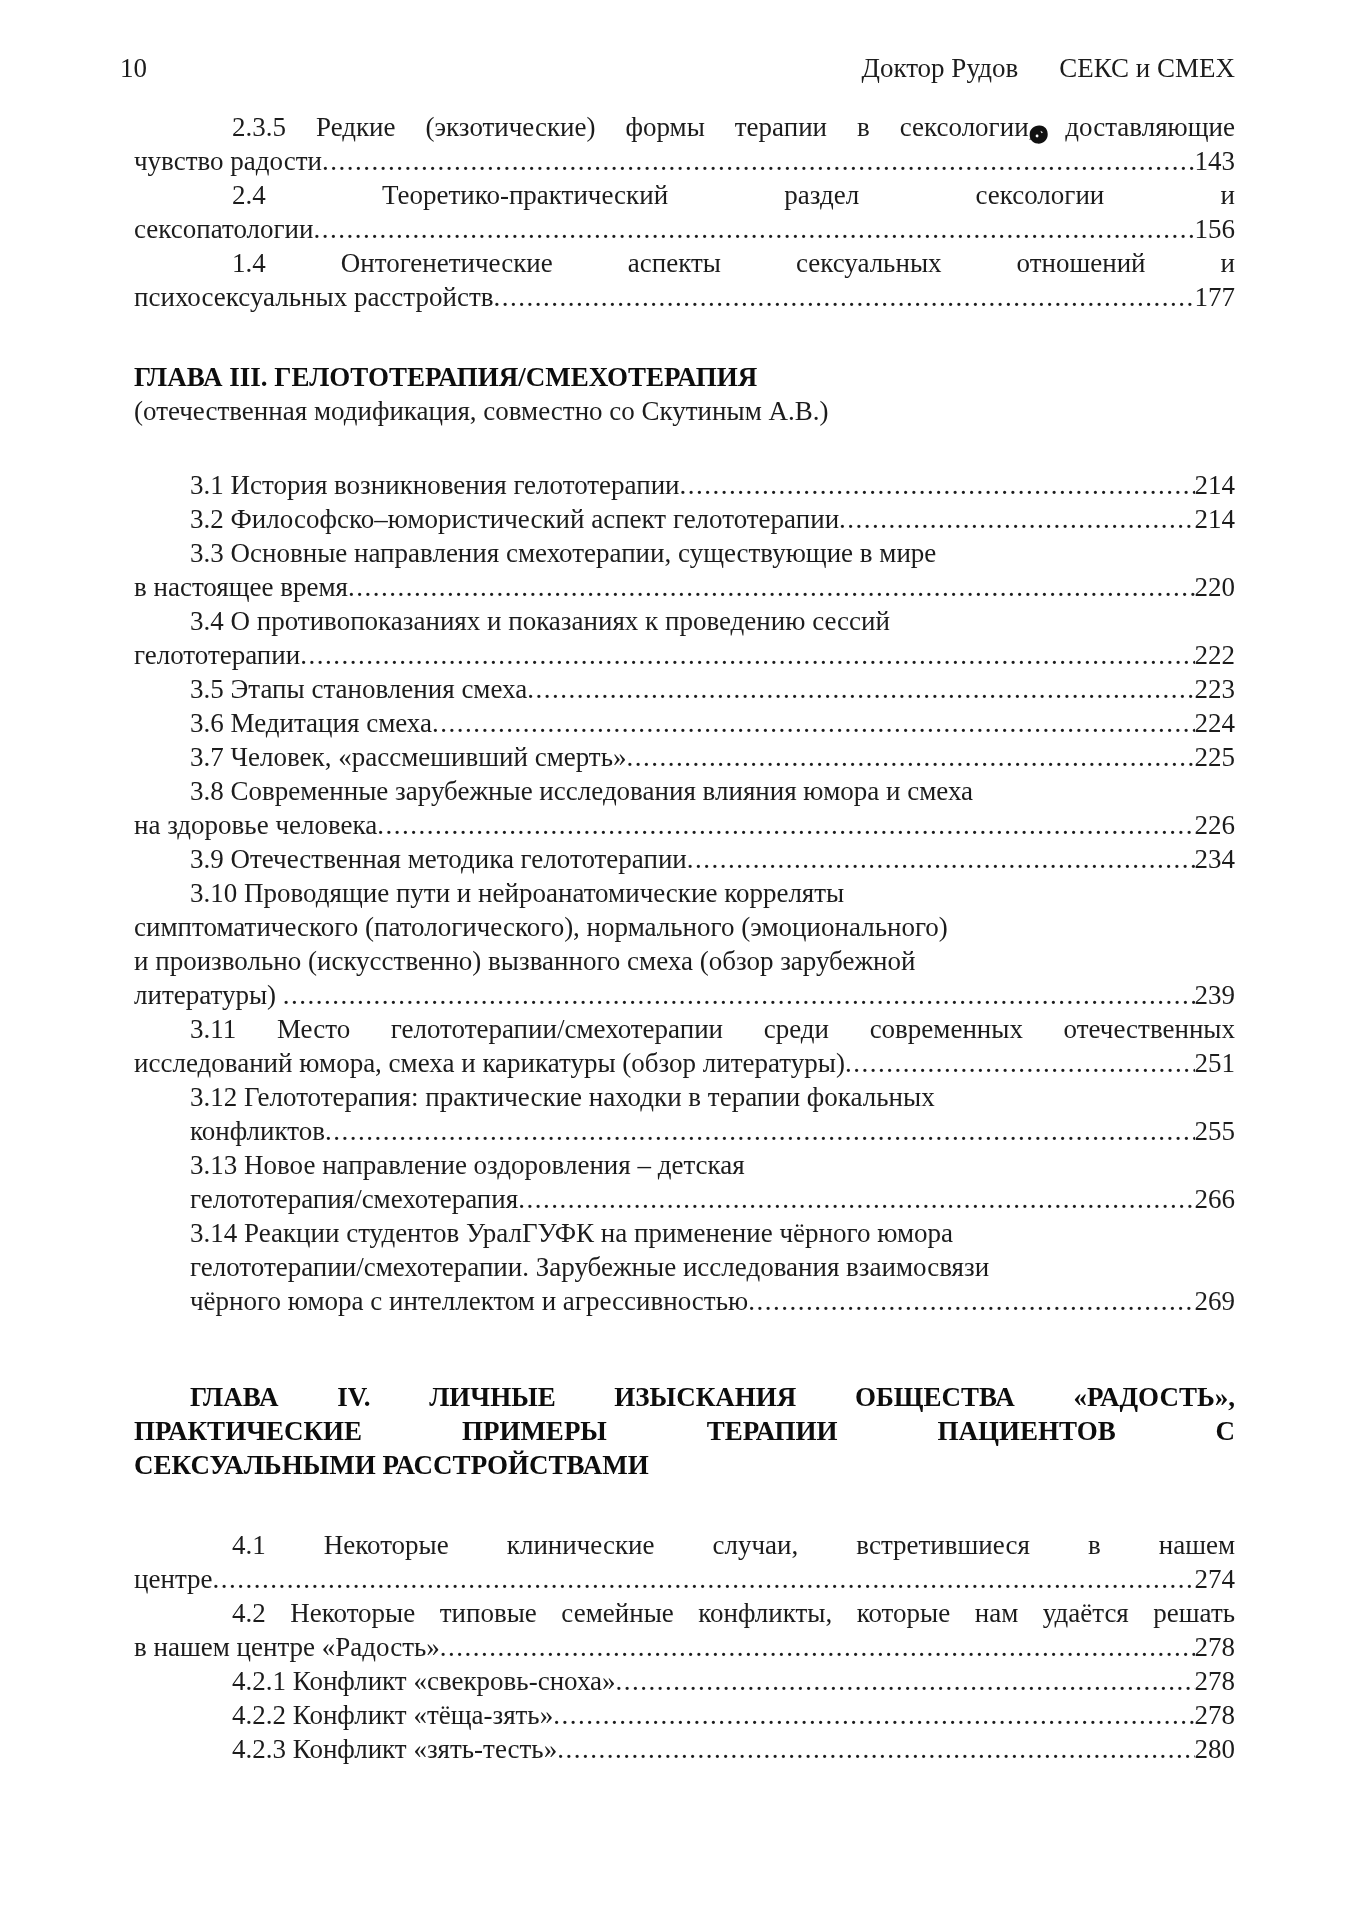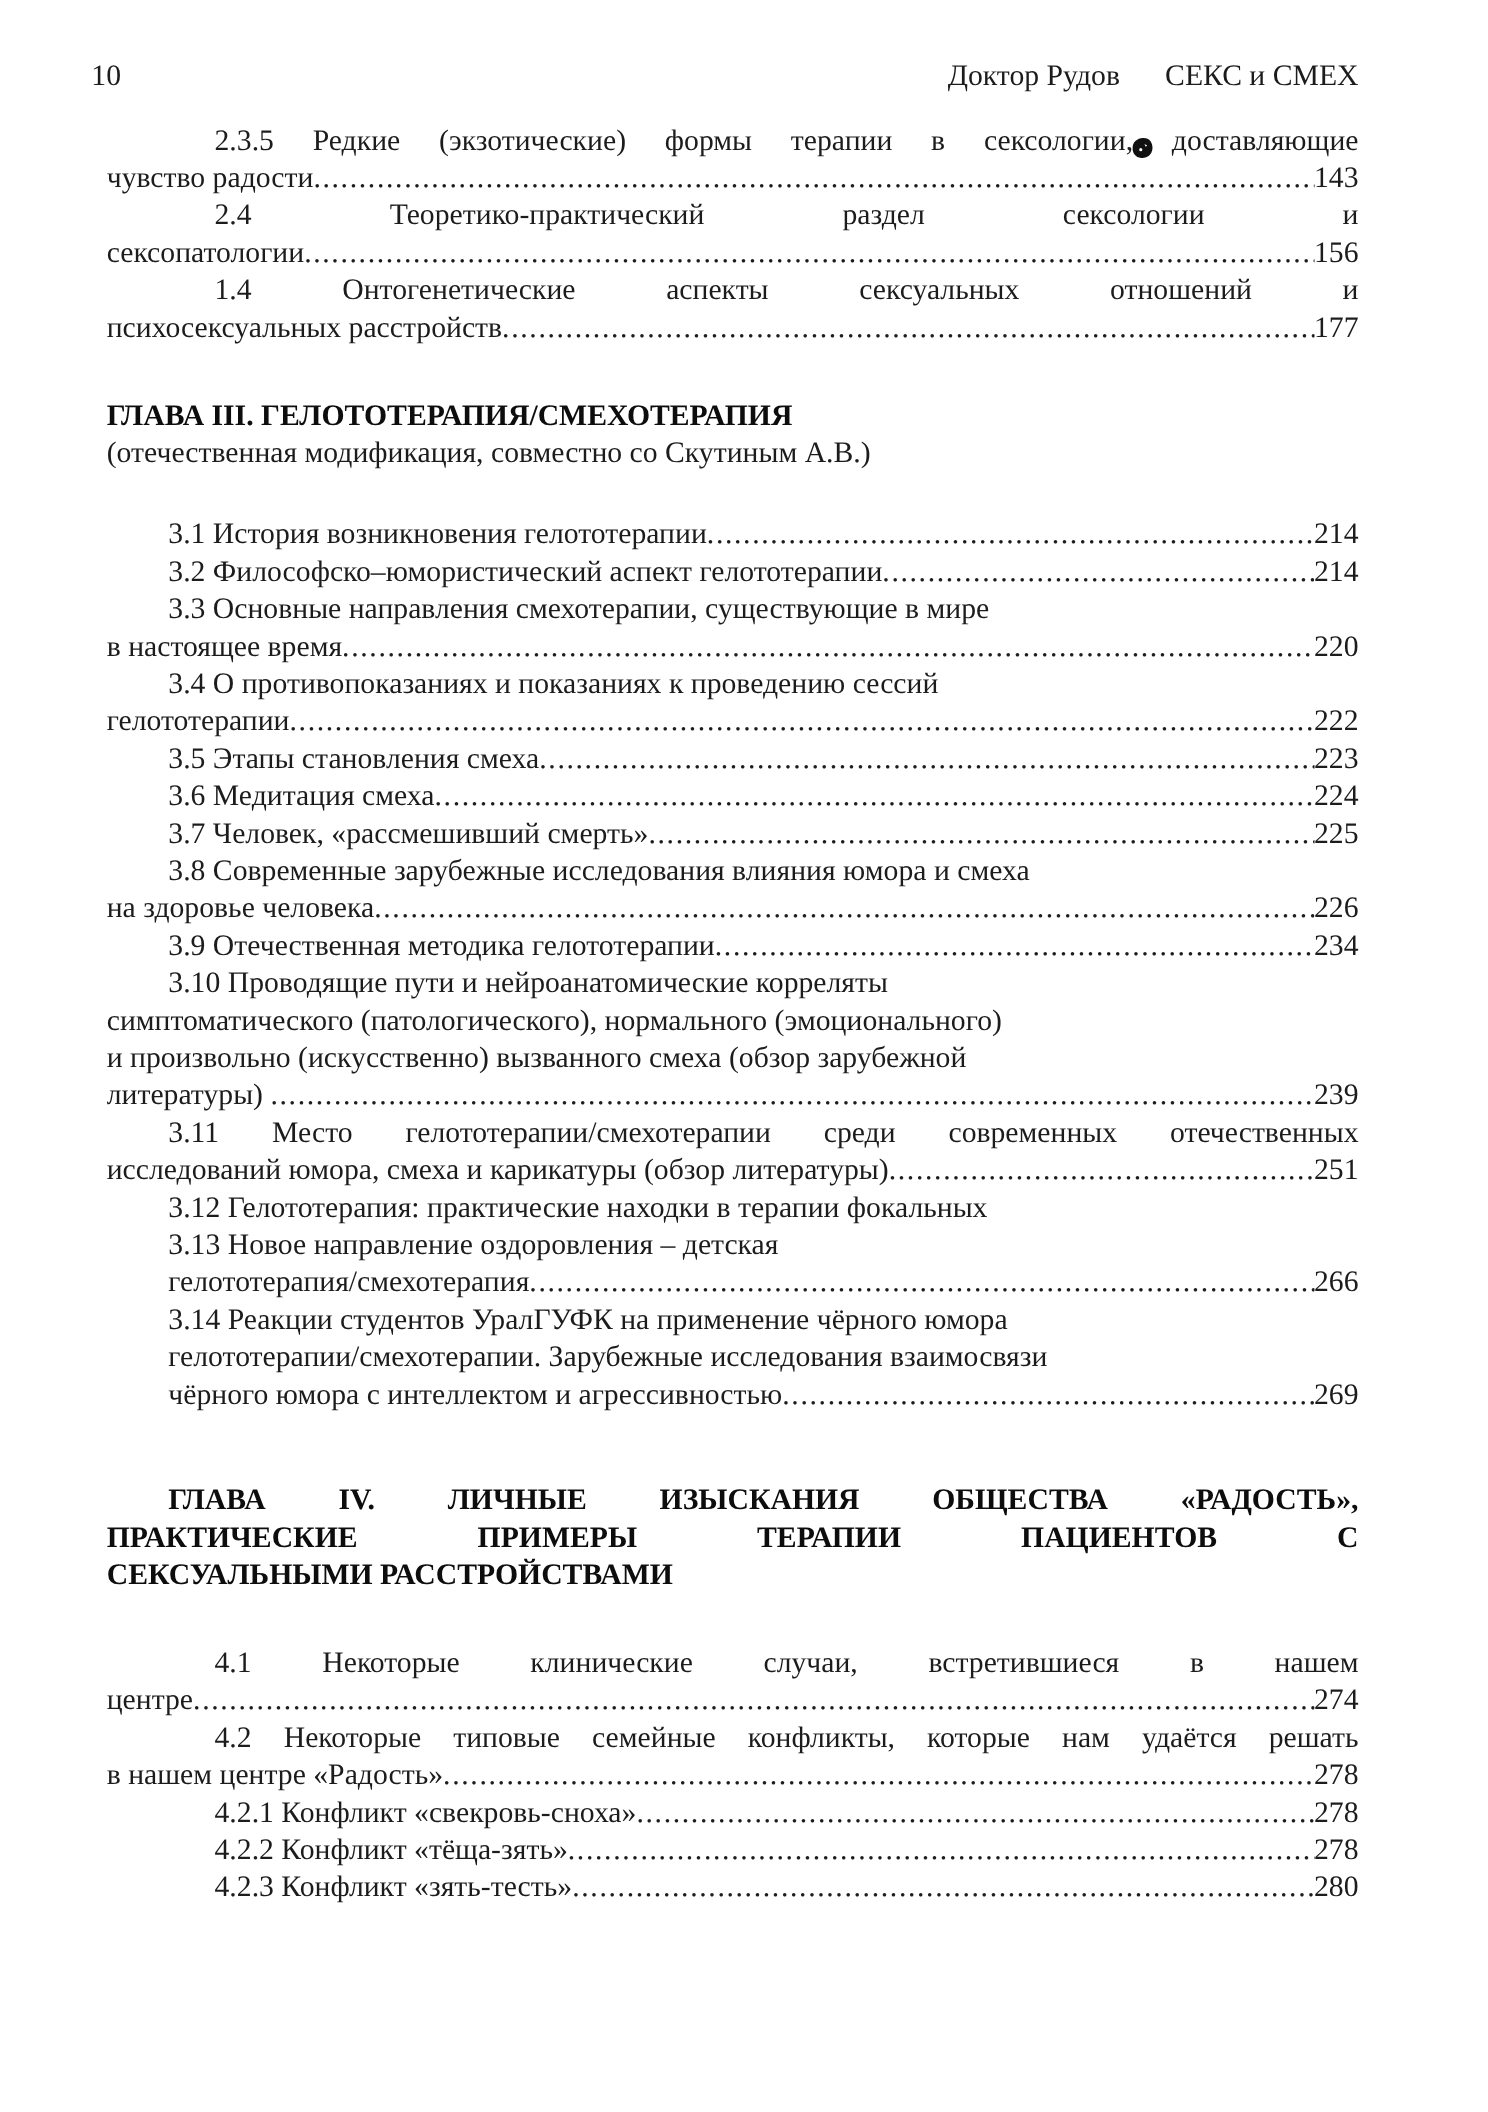--- a/index.html
+++ b/index.html
@@ -1,20 +1,20 @@
 <!DOCTYPE html>
 <html lang="ru"><head>
 <meta charset="utf-8">
 <style>
   html,body{margin:0;padding:0;background:#ffffff;}
   .page{
     width:1353px;height:1920px;box-sizing:border-box;position:relative;
     background:#ffffff;color:#1c1c1c;overflow:hidden;
     font-family:"Liberation Serif","DejaVu Serif",serif;
-    padding:52px 118px 0 83px;
+    padding:52px 118px 0 120px;
   }
   .hdr{
     display:flex;justify-content:space-between;align-items:baseline;
     font-size:27px;line-height:32px;margin-bottom:26px;
   }
   .hdr-right{display:inline-flex;align-items:center;gap:9px;white-space:pre;}
   .logo{width:23px;height:23px;display:inline-block;position:relative;top:2px;}
   .logo svg{display:block;width:100%;height:100%;}
   .para{font-size:27px;line-height:34px;}
   .line{min-height:34px;margin-left:14px;}
@@ -160,20 +160,25 @@
       <div class="para">
         <div class="line ind-sm just">3.11 Место гелототерапии/смехотерапии среди современных отечественных</div>
         <div class="line leader">
           <span class="txt">исследований юмора, смеха и карикатуры (обзор литературы)</span>
           <span class="dots"></span>
           <span class="pg">251</span>
         </div>
       </div>
       <div class="para">
         <div class="line ind-sm">3.12 Гелототерапия: практические находки в терапии фокальных</div>
+        <div class="line ind-sm leader">
+          <span class="txt">конфликтов</span>
+          <span class="dots"></span>
+          <span class="pg">255</span>
+        </div>
       </div>
       <div class="para">
         <div class="line ind-sm">3.13 Новое направление оздоровления – детская</div>
         <div class="line ind-sm leader">
           <span class="txt">гелототерапия/смехотерапия</span>
           <span class="dots"></span>
           <span class="pg">266</span>
         </div>
       </div>
       <div class="para">

